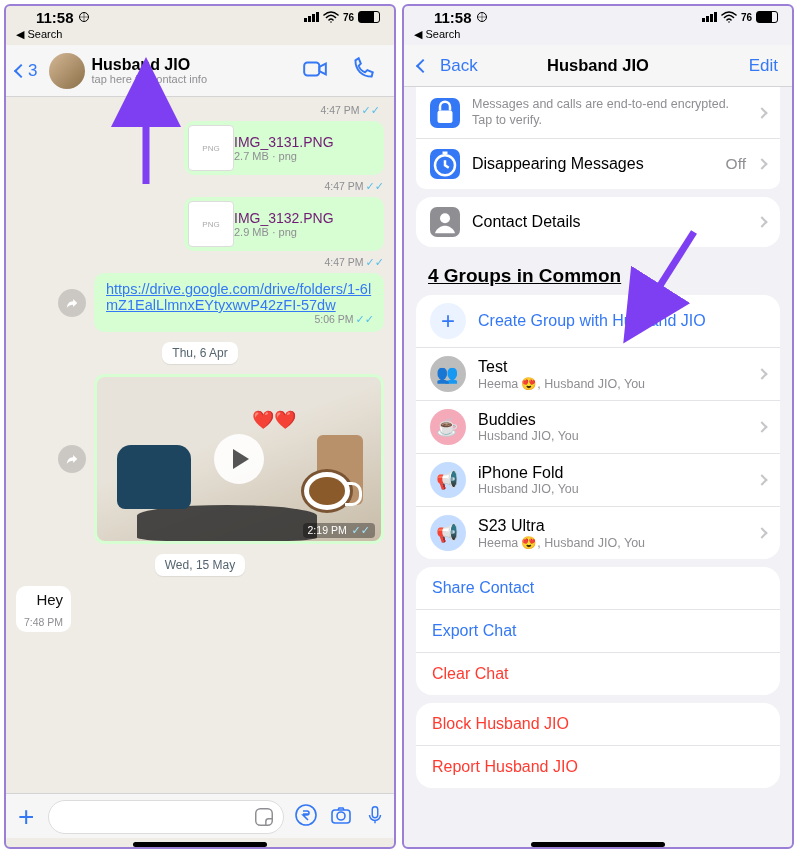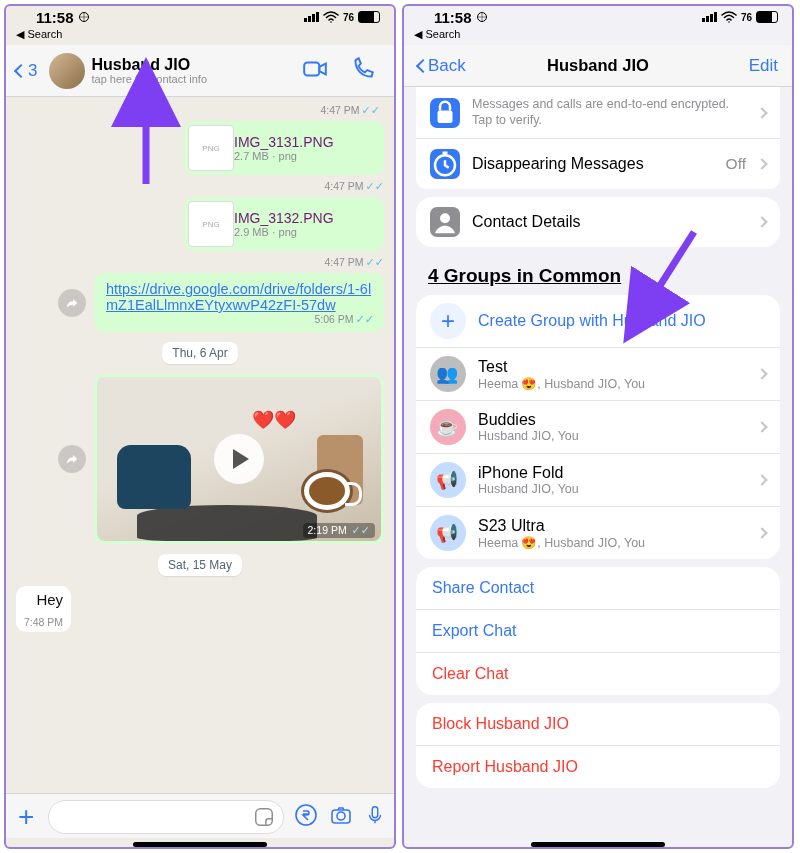--- a/index.html
+++ b/index.html
@@ -70,21 +70,21 @@
   .plus-btn { color:#3478f6; font-size:28px; font-weight:300; padding:0 4px;}
   .msg-input { flex:1; height:34px; background:#fff; border:1px solid #dcdcdc; border-radius:17px; position:relative;}
   .sticker-ic { position:absolute; right:8px; top:5px; color:#8e8e93;}
   .pay-ic, .cam-ic, .mic-ic { color:#3478f6; }
   .home-ind { width:134px; height:5px; background:#000; border-radius:3px; margin:4px auto 0;}
   
   .arrow-overlay { position:absolute; z-index:50; pointer-events:none; }
   .arrow-overlay svg { overflow:visible;}
   
   .info-header { background:#f6f6f6; height:42px; display:flex; align-items:center; justify-content:space-between; padding:0 14px; border-bottom:0.5px solid #d4d4d6;}
-  .info-header .back { color:#3478f6; font-size:17px; display:flex; align-items:center; gap:0;}
+  .info-header .back { color:#3478f6; font-size:17px; display:flex; align-items:center; gap:12px;}
   .info-header .title { font-size:16.5px; font-weight:600; position:absolute; left:50%; transform:translateX(-50%);}
   .info-header .edit { color:#3478f6; font-size:17px;}
   .info-body { flex:1; overflow-y:auto; padding:0 0 10px;}
   .card { background:#fff; margin:8px 12px; border-radius:16px;}
   .list-row { display:flex; align-items:center; gap:12px; padding:10px 14px; border-top:0.5px solid #e4e4e8; min-height:44px; position:relative;}
   .list-row:first-child{border-top:none;}
   .row-icon { width:30px; height:30px; border-radius:7px; display:flex; align-items:center; justify-content:center; color:#fff; flex-shrink:0;}
   .row-icon.blue{background:#3478f6;}
   .row-icon.gray{background:#8e8e93;}
   .row-text { flex:1; font-size:16px; color:#000;}
@@ -220,21 +220,21 @@
             <div class="heart">❤️❤️</div>
             <div class="coffee">
                 <div class="coffee-inner"></div>
               </div>
             <div class="play-btn"></div>
             <div class="vid-stamp"><span>2:19 PM</span> <span class="ticks" style="color:#9fe7ff">✓✓</span></div>
           </div>
         </div>
       </div>
 
-      <div class="date-pill">Sat, 15 May</div>
+      <div class="date-pill">Wed, 15 May</div>
 
       <div class="row">
         <div class="in-bubble">
           <span class="txt">Hey</span>
           <span class="time">7:48 PM</span>
         </div>
       </div>
     </div>
   </div>
 

